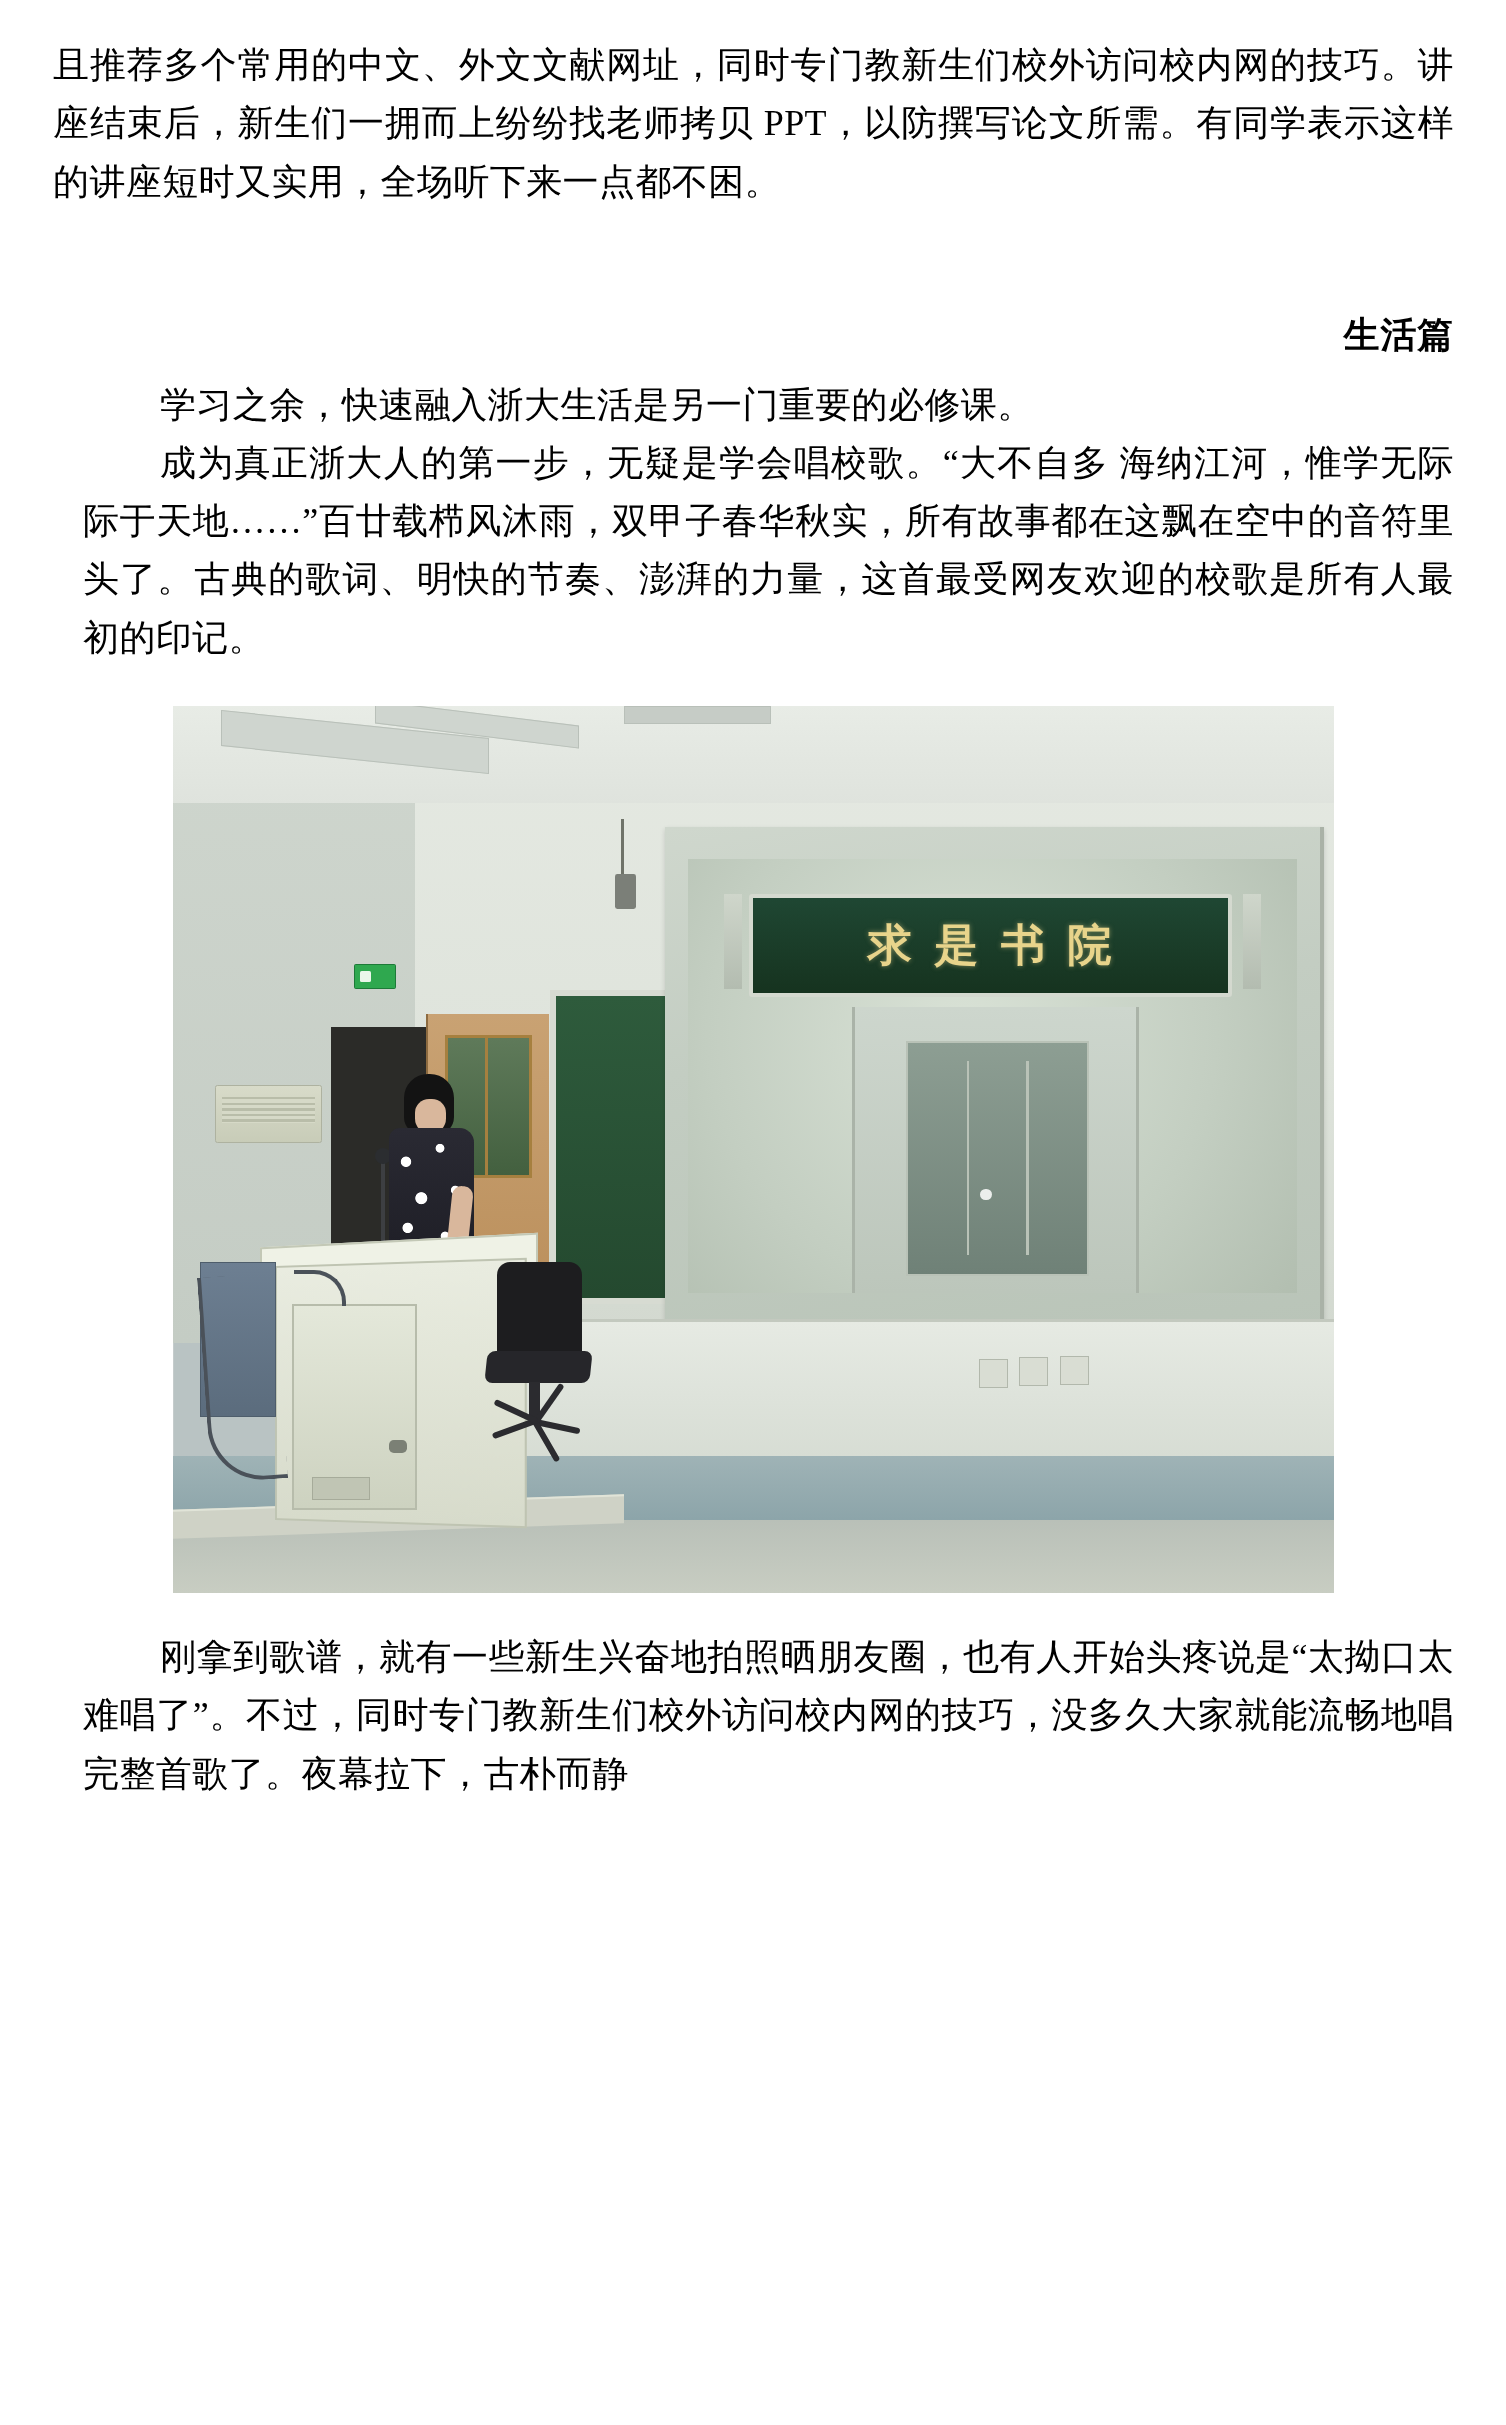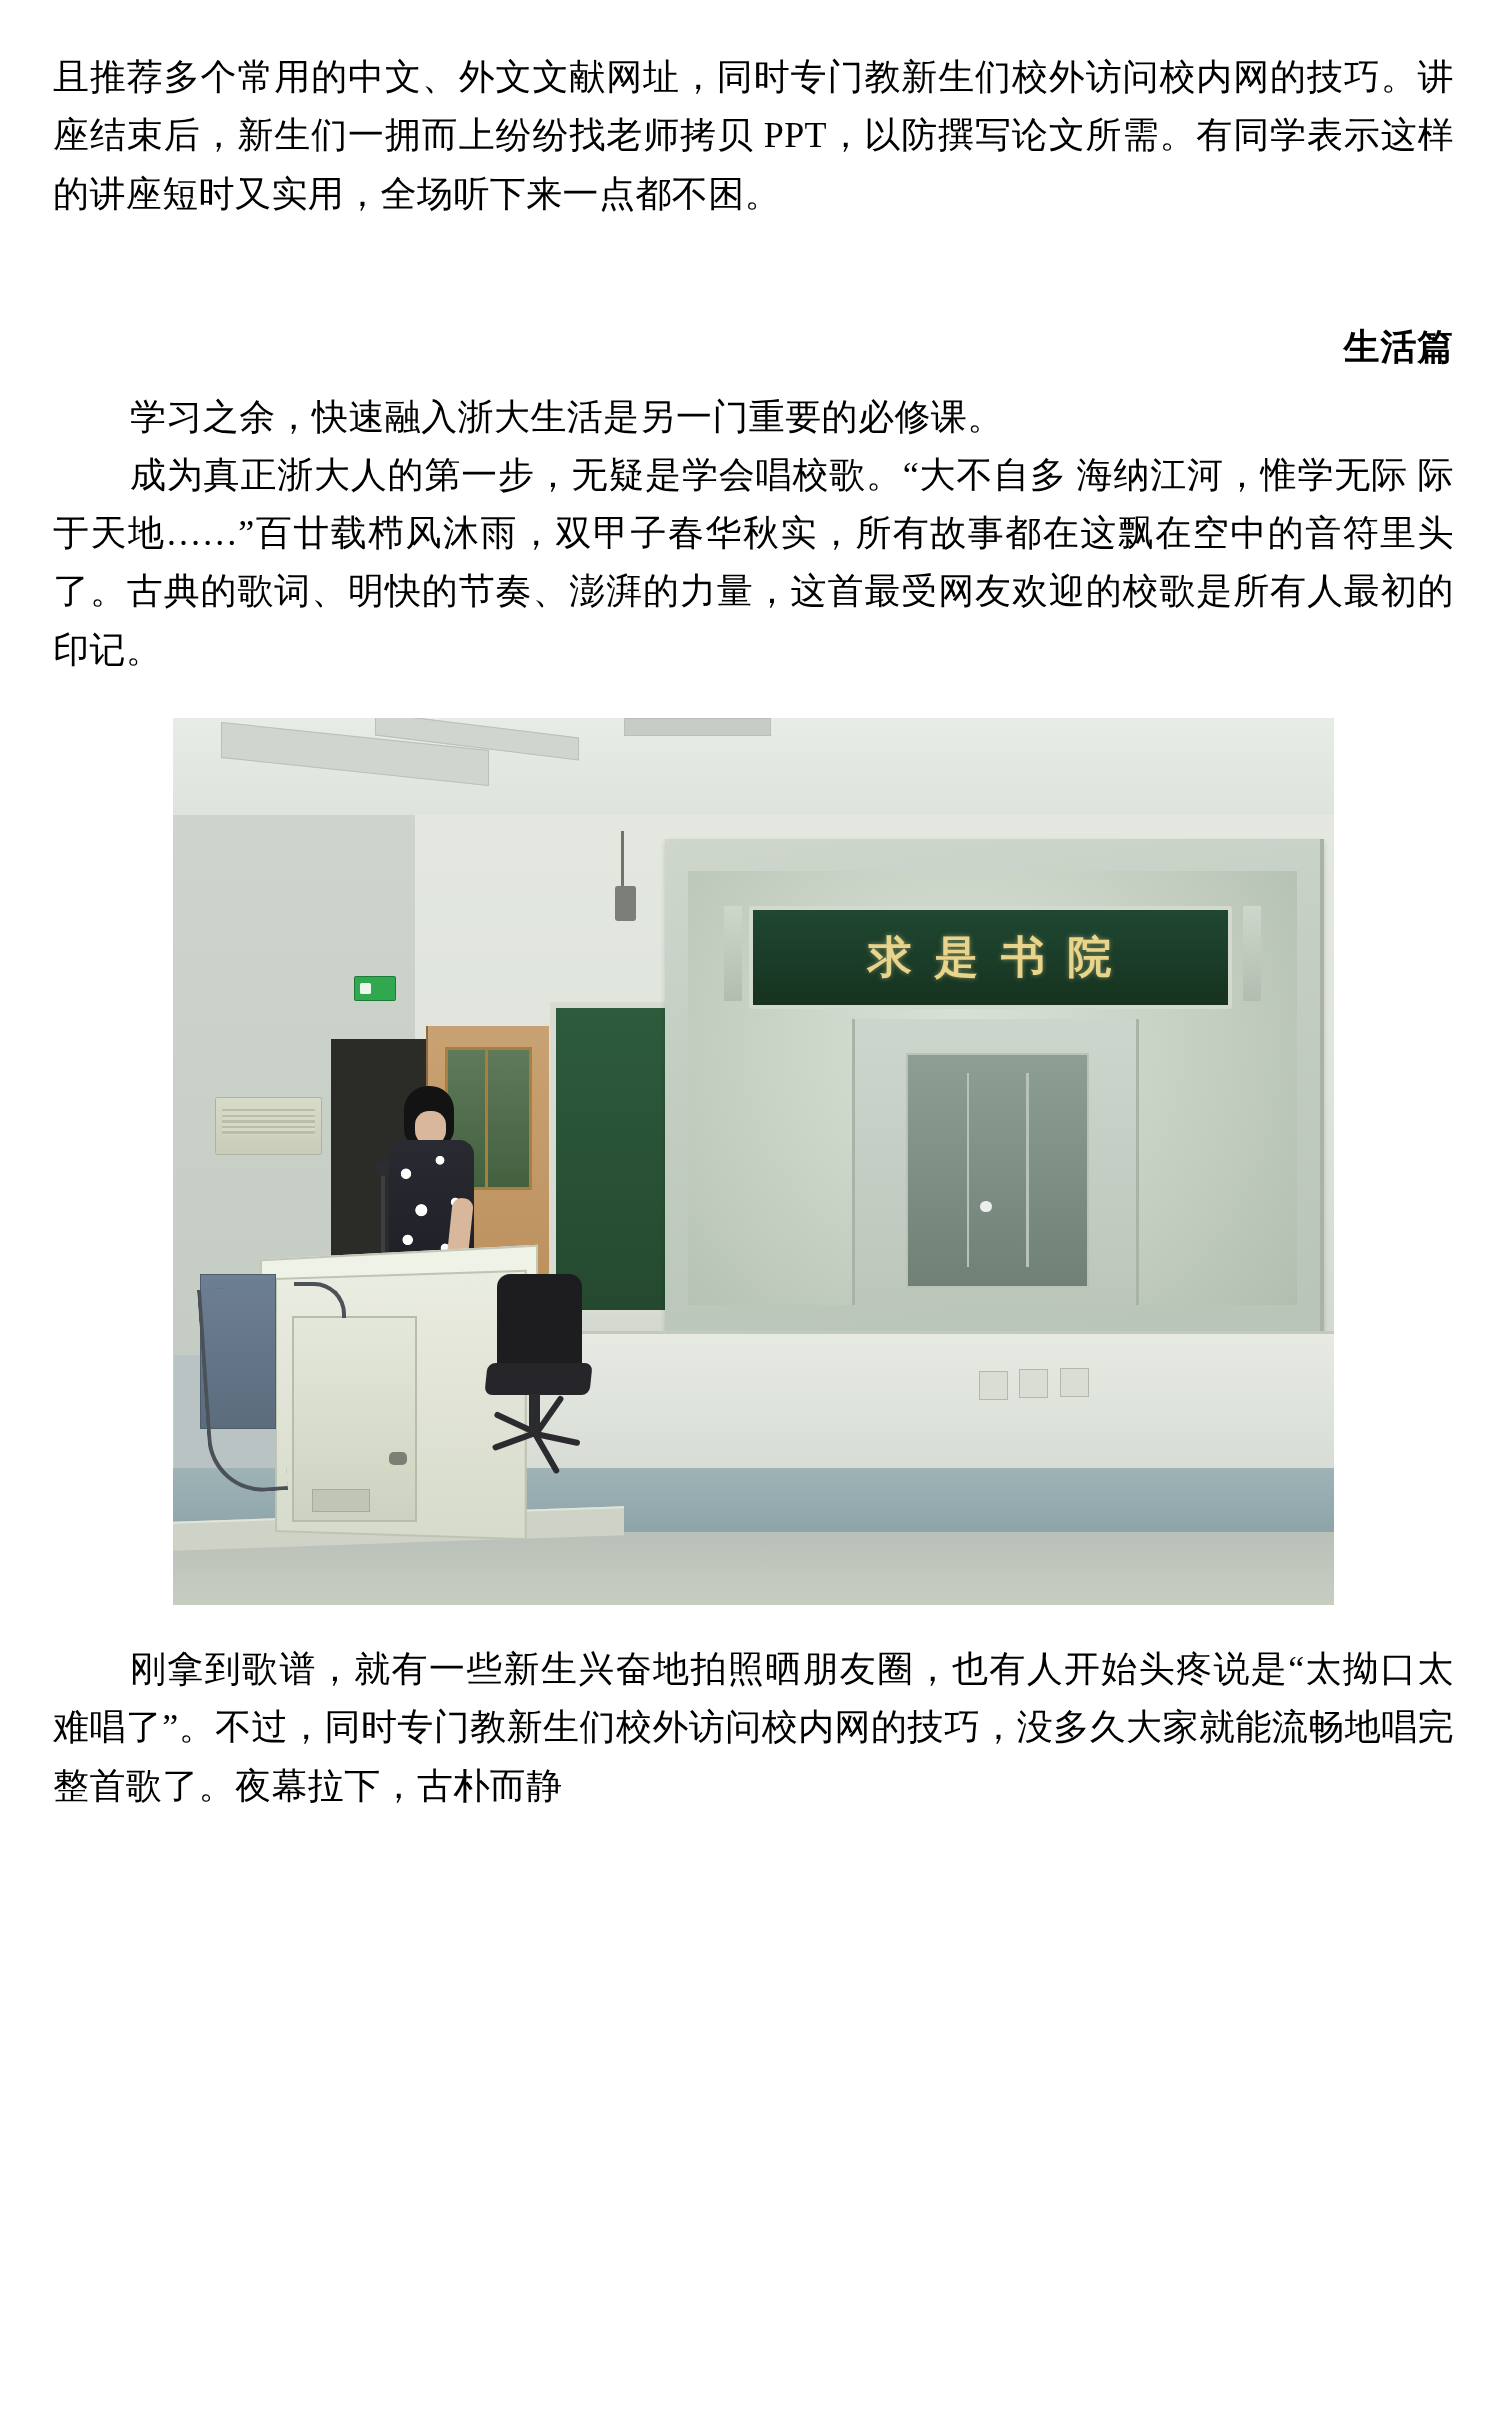--- a/index.html
+++ b/index.html
@@ -11,34 +11,35 @@
     width: 1507px;
     font-family: "Liberation Serif", "DejaVu Serif", serif;
     color: #000000;
     -webkit-font-smoothing: antialiased;
   }
   .page {
     position: relative;
     width: 1507px;
     min-height: 2426px;
     box-sizing: border-box;
-    padding: 48px 53px 0 53px;
+    padding: 36px 53px 0 53px;
     background: #ffffff;
     overflow: hidden;
   }
   .para {
     font-size: 36px;
     line-height: 1.62;
     text-align: justify;
     text-justify: inter-ideograph;
     letter-spacing: 0.4px;
     margin: 0;
   }
   .para.indent {
     text-indent: 77px;
+    margin-left: 30px;
   }
   .section-heading {
     font-size: 36px;
     line-height: 1.62;
     font-weight: bold;
     text-align: right;
     margin: 0;
     letter-spacing: 0.8px;
   }
   .spacer-lg { height: 95px; }

